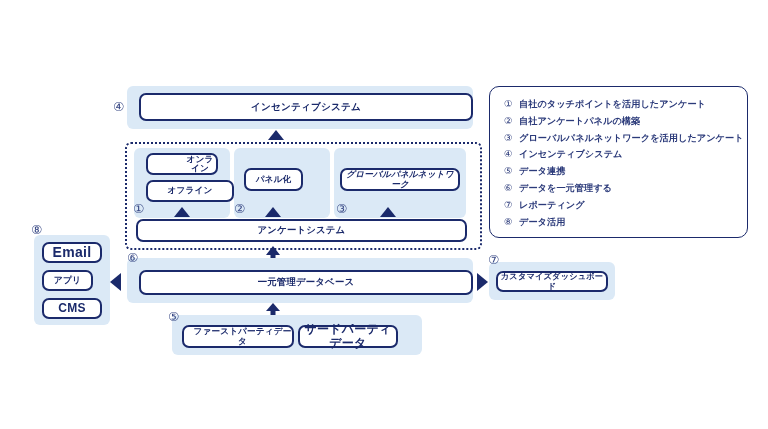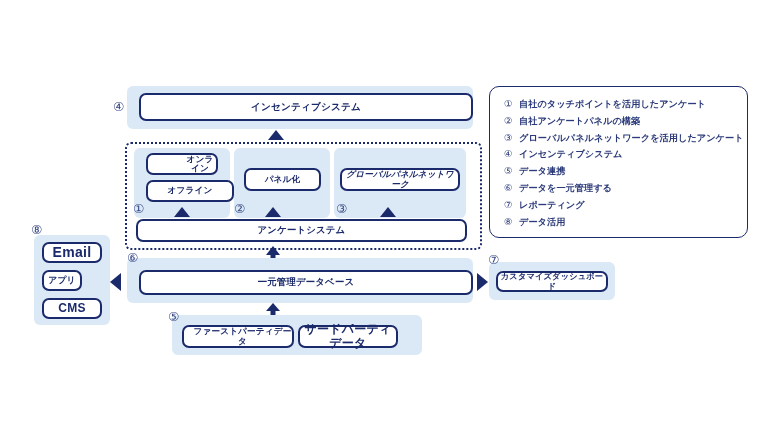--- a/index.html
+++ b/index.html
@@ -128,21 +128,21 @@
 
   <div class="dashed-region" style="left:125px; top:142px; width:353px; height:104px;"></div>
 
   <div class="panel" style="left:134px; top:148px; width:96px; height:70px;"></div>
   <div class="box" style="left:146px; top:153px; width:72px; height:22px; font-size:8.6px;padding-left:36px;">オンライン</div>
   <div class="box" style="left:146px; top:180px; width:88px; height:22px; font-size:8.6px;">オフライン</div>
   <div class="marker" style="left:133px; top:203px;">①</div>
   <div class="tri tri-up" style="left:174px; top:207px;"></div>
 
   <div class="panel" style="left:234px; top:148px; width:96px; height:70px;"></div>
-  <div class="box" style="left:244px; top:168px; width:77px; height:23px; font-size:8.6px;">パネル化</div>
+  <div class="box" style="left:244px; top:168px; width:59px; height:23px; font-size:8.6px;">パネル化</div>
   <div class="marker" style="left:234px; top:203px;">②</div>
   <div class="tri tri-up" style="left:265px; top:207px;"></div>
 
   <div class="panel" style="left:334px; top:148px; width:132px; height:70px;"></div>
   <div class="box" style="left:340px; top:168px; width:120px; height:23px; font-size:8.6px;font-style:italic;">グローバルパネルネットワーク</div>
   <div class="marker" style="left:336px; top:203px;">③</div>
   <div class="tri tri-up" style="left:380px; top:207px;"></div>
 
   <div class="box" style="left:136px; top:219px; width:331px; height:23px; font-size:9.4px;">アンケートシステム</div>
 
@@ -163,21 +163,21 @@
   </svg>
 
   <div class="panel" style="left:172px; top:315px; width:250px; height:40px;"></div>
   <div class="marker" style="left:168px; top:311px;">⑤</div>
   <div class="box" style="left:182px; top:325px; width:112px; height:23px; font-size:8.6px;padding-left:9px;">ファーストパーティデータ</div>
   <div class="box" style="left:298px; top:325px; width:100px; height:23px; font-size:12px;">サードパーティデータ</div>
 
   <div class="panel" style="left:34px; top:235px; width:76px; height:90px;"></div>
   <div class="marker" style="left:31px; top:224px;">⑧</div>
   <div class="box" style="left:42px; top:242px; width:60px; height:21px; font-size:14px;">Email</div>
-  <div class="box" style="left:42px; top:270px; width:40px; height:21px; font-size:8.8px;">アプリ</div>
+  <div class="box" style="left:42px; top:270px; width:51px; height:21px; font-size:8.8px;">アプリ</div>
   <div class="box" style="left:42px; top:298px; width:60px; height:21px; font-size:12px;">CMS</div>
 
   <div class="panel" style="left:489px; top:262px; width:126px; height:38px;"></div>
   <div class="marker" style="left:488px; top:254px;">⑦</div>
   <div class="box" style="left:496px; top:271px; width:112px; height:21px; font-size:8.2px;">カスタマイズダッシュボード</div>
 
   <div id="legend-card">
     <div class="legend-row">
       <span class="legend-num">①</span>
       <span>自社のタッチポイントを活用したアンケート</span>

